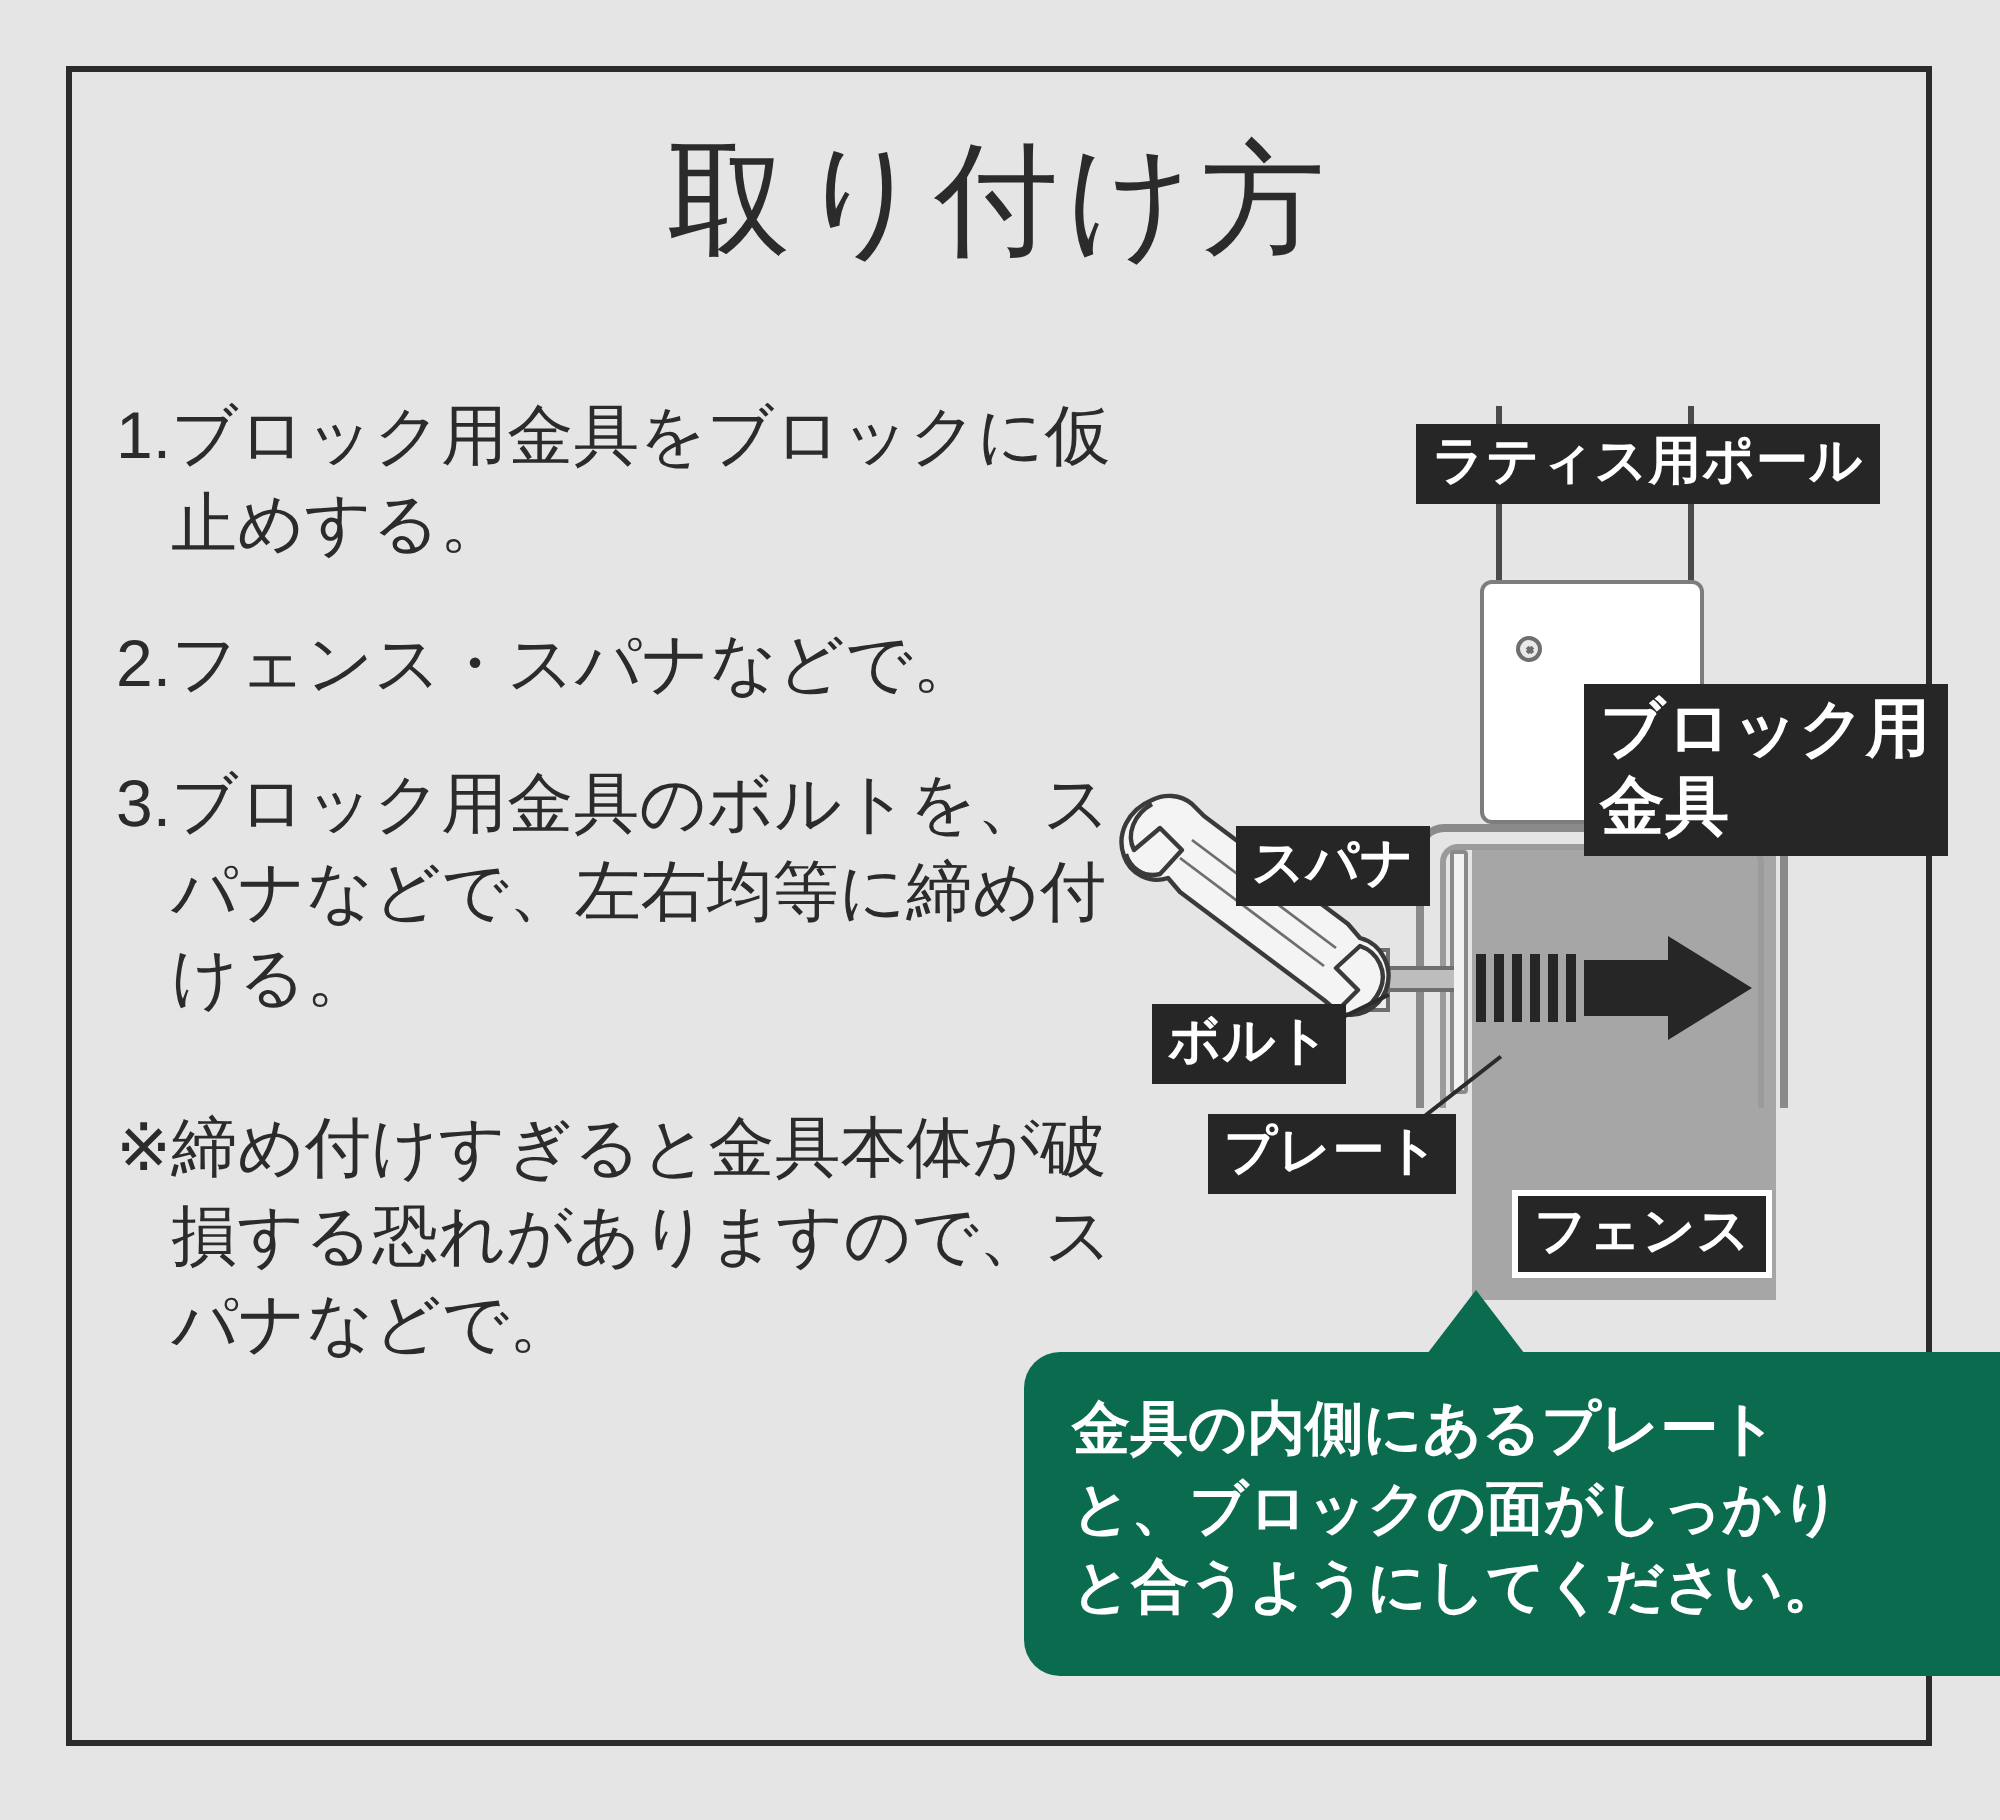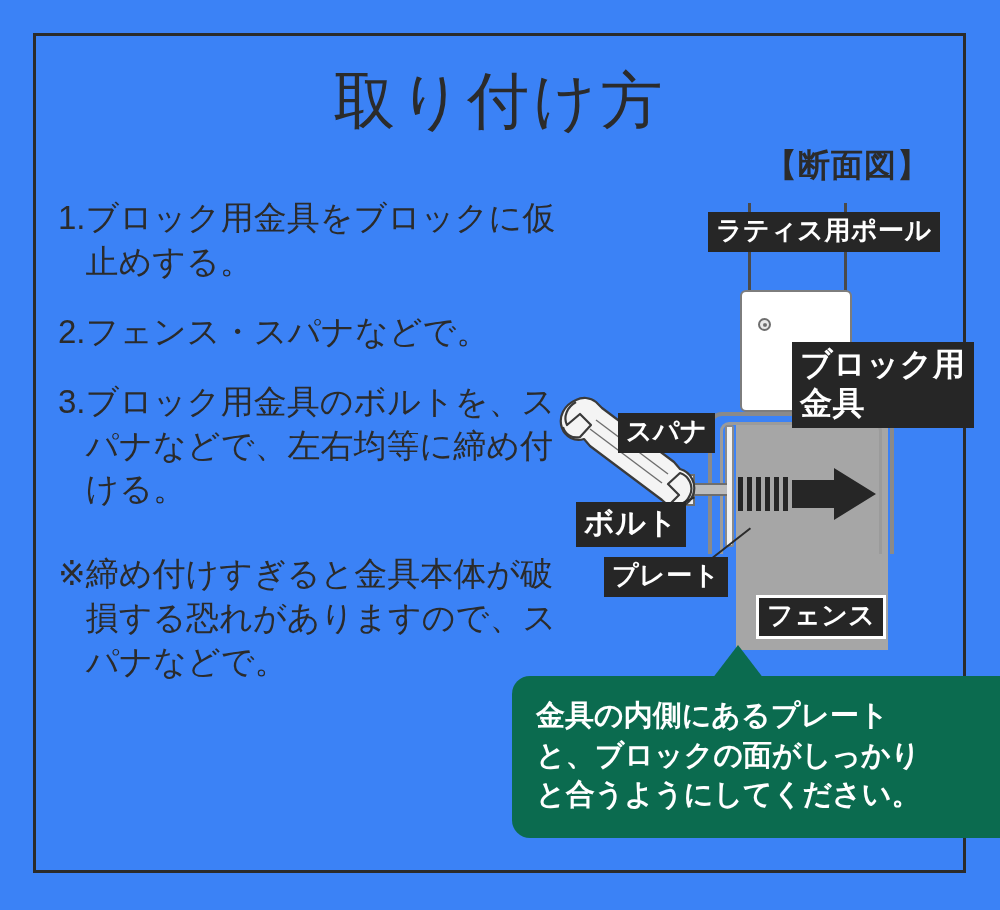--- a/index.html
+++ b/index.html
@@ -12,21 +12,21 @@
     height: 910px;
     font-family: "Liberation Sans", "DejaVu Sans", sans-serif;
     color: #2b2b2b;
     overflow: hidden;
   }
 
   #page {
     position: relative;
     width: 1000px;
     height: 910px;
-    background: #3b82f6;
+    background: #e5e5e5;
   }
 
   
   #frame {
     position: absolute;
     left: 33px;
     top: 33px;
     width: 933px;
     height: 840px;
     border: 3px solid #2b2b2b;
@@ -251,21 +251,21 @@
     font-weight: 700;
     font-size: 25px;
     line-height: 1.22;
     padding: 3px 8px 5px 8px;
     white-space: pre;
     letter-spacing: 0.5px;
   }
   #lbl-pole    { left: 168px; top: 82px;  font-size: 26px; }
   #lbl-bracket { left: 252px; top: 180px; font-size: 32px; margin-top: 32px; }
   #lbl-spanner { left: 78px;  top: 283px; font-size: 26px; text-align: right; }
-  #lbl-bolt    { left: 36px;  top: 372px; font-size: 30px; }
+  #lbl-bolt    { left: 36px;  top: 372px; font-size: 26px; }
   #lbl-plate   { left: 64px;  top: 427px; font-size: 26px; }
   #lbl-block {
     left: 216px; top: 465px;
     font-size: 26px;
     border: 3px solid #ffffff;
     padding: 2px 8px 4px 8px;
   }
 
   
   .leader {
@@ -338,21 +338,20 @@
 
   </div>
 
   <div id="note">
     <span class="note-mark">※</span>
     <span class="note-text">締め付けすぎると金具本体が破損する恐れがありますので、スパナなどで。</span>
   </div>
 
   <div id="diagram">
 
-    <div id="section-title">【断面図】</div>
 
     <div class="pole-line" id="pole-left"></div>
     <div class="pole-line" id="pole-right"></div>
     <div class="pole-line" id="pole-left2"></div>
     <div class="pole-line" id="pole-right2"></div>
 
     <div id="bracket-body"></div>
     <div class="screw" id="screw-1"></div>
     <div class="screw" id="screw-2"></div>
 

